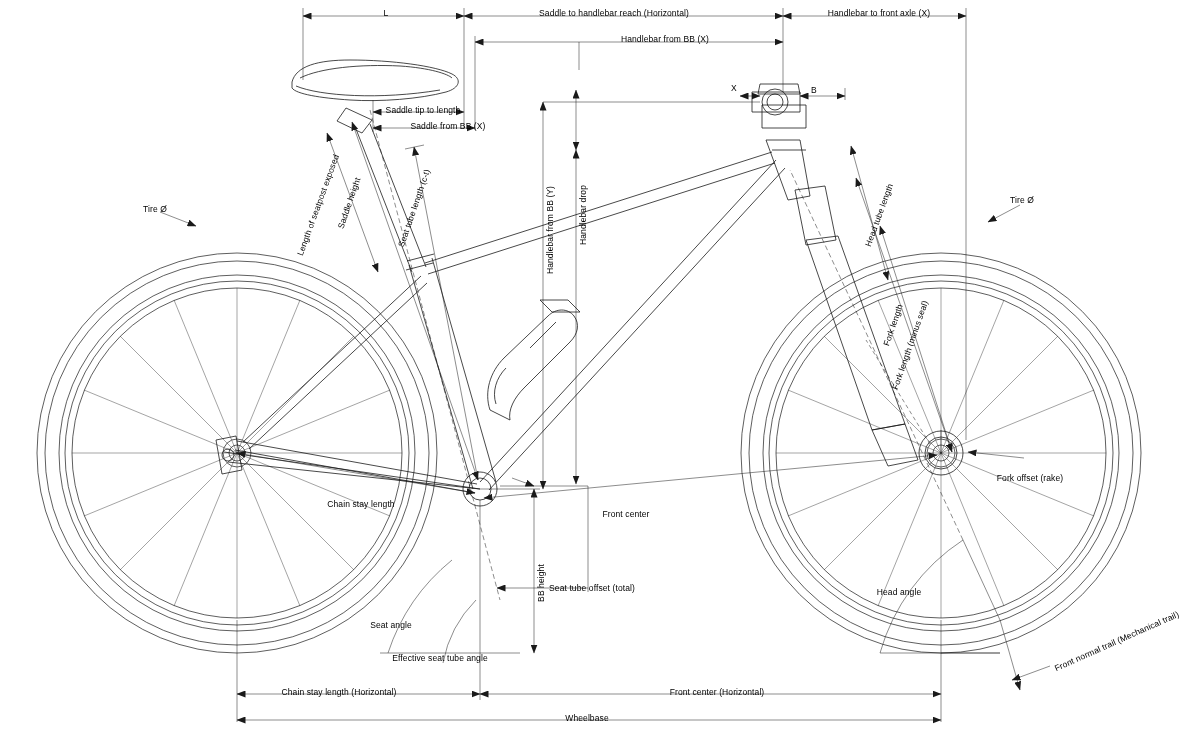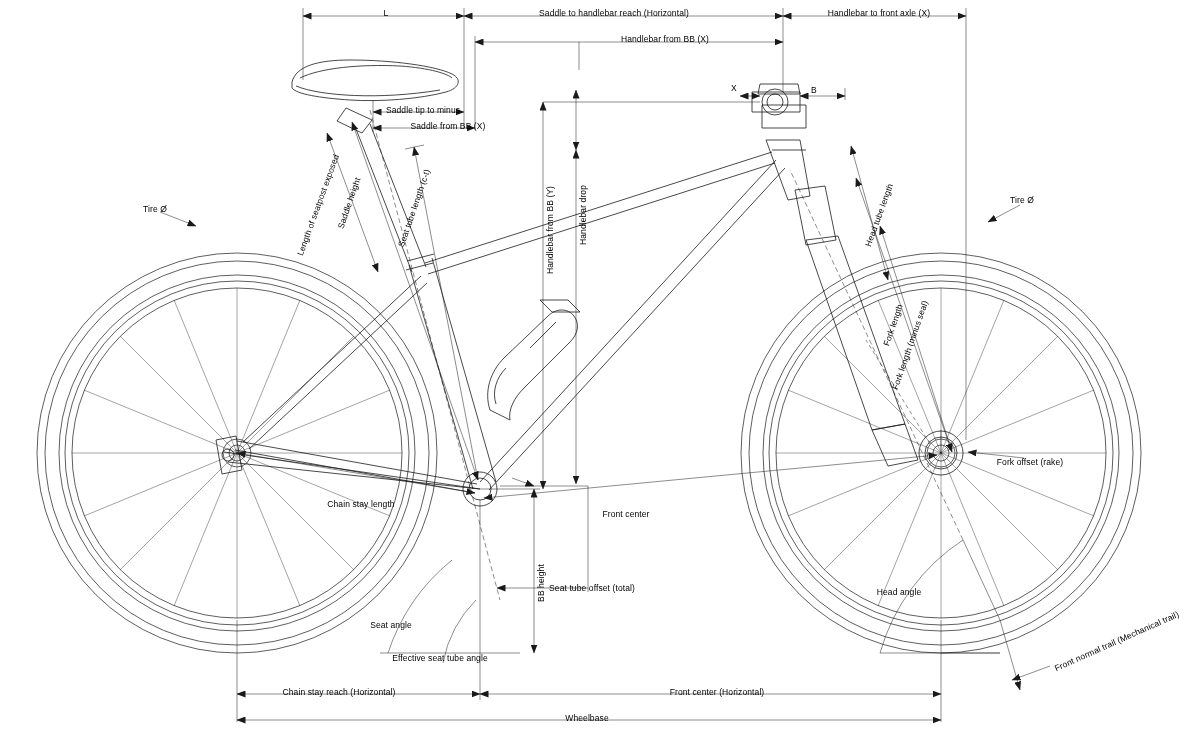--- a/index.html
+++ b/index.html
@@ -247,38 +247,38 @@
       </g>
     </g>
   </svg>
 
   <div class="lbl c" style="left:386px; top:13px;">L</div>
   <div class="lbl c" style="left:614px; top:13px;">Saddle to handlebar reach (Horizontal)</div>
   <div class="lbl c" style="left:879px; top:13px;">Handlebar to front axle (X)</div>
   <div class="lbl c" style="left:665px; top:39px;">Handlebar from BB (X)</div>
   <div class="lbl c" style="left:734px; top:88px;">X</div>
   <div class="lbl c" style="left:814px; top:90px;">B</div>
-  <div class="lbl c" style="left:423px; top:110px;">Saddle tip to minus</div>
+  <div class="lbl c" style="left:423px; top:110px;">Saddle tip to length</div>
   <div class="lbl c" style="left:424px; top:126px;margin-left:24px;">Saddle from BB (X)</div>
   <div class="lbl" style="left:550px; top:230px; transform:rotate(-90deg) translate(-50%,-50%);">Handlebar from BB (Y)</div>
   <div class="lbl" style="left:583px; top:215px; transform:rotate(-90deg) translate(-50%,-50%);">Handlebar drop</div>
   <div class="lbl" style="left:879px; top:215px; transform:rotate(-70deg) translate(-50%,-50%);">Head tube length</div>
   <div class="lbl c" style="left:155px; top:209px;">Tire Ø</div>
   <div class="lbl c" style="left:1022px; top:200px;">Tire Ø</div>
   <div class="lbl" style="left:318px; top:205px; transform:rotate(-70deg) translate(-50%,-50%);">Length of seatpost exposed</div>
   <div class="lbl" style="left:349px; top:203px; transform:rotate(-71deg) translate(-50%,-50%);">Saddle height</div>
   <div class="lbl" style="left:414px; top:208px; transform:rotate(-71deg) translate(-50%,-50%);">Seat tube length (c-t)</div>
   <div class="lbl" style="left:893px; top:325px; transform:rotate(-71deg) translate(-50%,-50%);">Fork length</div>
   <div class="lbl" style="left:910px; top:345px; transform:rotate(-71deg) translate(-50%,-50%);">Fork length (minus seal)</div>
   <div class="lbl c" style="left:341px; top:504px;margin-left:20px;">Chain stay length</div>
   <div class="lbl c" style="left:626px; top:514px;">Front center</div>
-  <div class="lbl c" style="left:1030px; top:462px;">Fork offset (rake)</div>
+  <div class="lbl c" style="left:1030px; top:478px;">Fork offset (rake)</div>
   <div class="lbl" style="left:541px; top:583px; transform:rotate(-90deg) translate(-50%,-50%);">BB height</div>
   <div class="lbl c" style="left:592px; top:588px;">Seat tube offset (total)</div>
   <div class="lbl c" style="left:899px; top:592px;">Head angle</div>
   <div class="lbl c" style="left:391px; top:625px;">Seat angle</div>
   <div class="lbl c" style="left:440px; top:658px;text-align:right;">Effective seat tube angle</div>
   <div class="lbl" style="left:1053px; top:664px; transform:rotate(-24deg);">Front normal trail (Mechanical trail)</div>
-  <div class="lbl c" style="left:339px; top:692px;">Chain stay reach (Horizontal)</div>
+  <div class="lbl c" style="left:339px; top:692px;">Chain stay length (Horizontal)</div>
   <div class="lbl c" style="left:717px; top:692px;">Front center (Horizontal)</div>
   <div class="lbl c" style="left:566px; top:718px;margin-left:21px;">Wheelbase</div>
 
 </div>
 
 </body></html>

